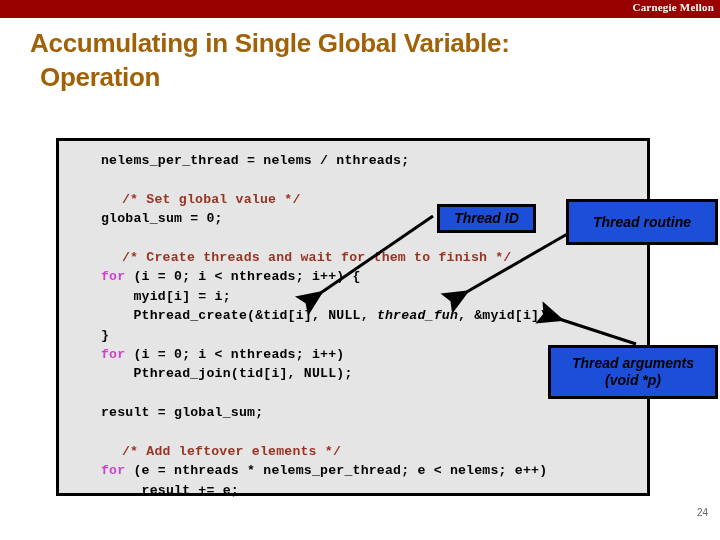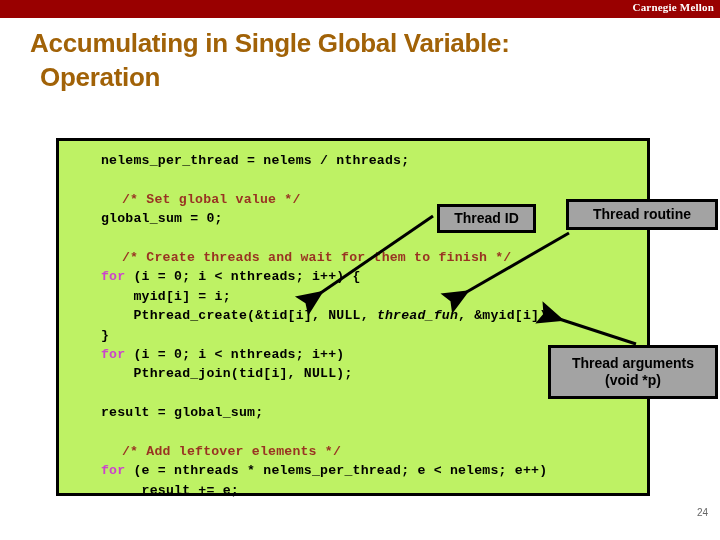--- a/index.html
+++ b/index.html
@@ -36,56 +36,57 @@
     line-height:34px;
     letter-spacing:-0.3px;
   }
   #title .l2 { display:block; padding-left:10px; }
 
   
   #codebox {
     position:absolute;
     left:56px; top:138px;
     width:594px; height:358px;
-    background:#bef264;
+    background:#e5e5e5;
     border:3px solid #000000;
   }
   #code {
     position:absolute; left:42px; top:10px;
     font-family:"Liberation Mono", "DejaVu Sans Mono", monospace;
     font-size:13.2px;
     font-weight:bold;
     line-height:19.4px;
     color:#000000;
     white-space:pre;
     letter-spacing:0.2px;
   }
   .cm { color:#993322;margin-left:21px; }           
   .kw { color:#cc44cc; }           
   .it { font-style:italic; }       
   .blank { display:block; height:19.4px; }
 
   
   .callout {
     position:absolute;
-    background:#a3a3a3;
+    background:#1d4ed8;
     border:3px solid #000000;
     color:#000000;
     font-family:"Liberation Sans", sans-serif;
     font-weight:bold;
+    font-style:italic;
     font-size:14px;
     display:flex;
     align-items:center;
     justify-content:center;
     text-align:center;
     line-height:17px;
     z-index:5;
   }
   #callout-thread-id      { left:437px; top:204px; width:99px;  height:29px; }
-  #callout-thread-routine { left:566px; top:199px; width:152px; height:31px; }
+  #callout-thread-routine { left:566px; top:199px; width:152px; height:46px; }
   #callout-thread-args    { left:548px; top:345px; width:170px; height:54px;
                             flex-direction:column; font-size:14px; }
 
   
   #arrows { position:absolute; left:0; top:0; width:720px; height:540px; z-index:4; pointer-events:none; }
 
   
   #pagenum {
     position:absolute; right:12px; bottom:22px;
     color:#666666;

